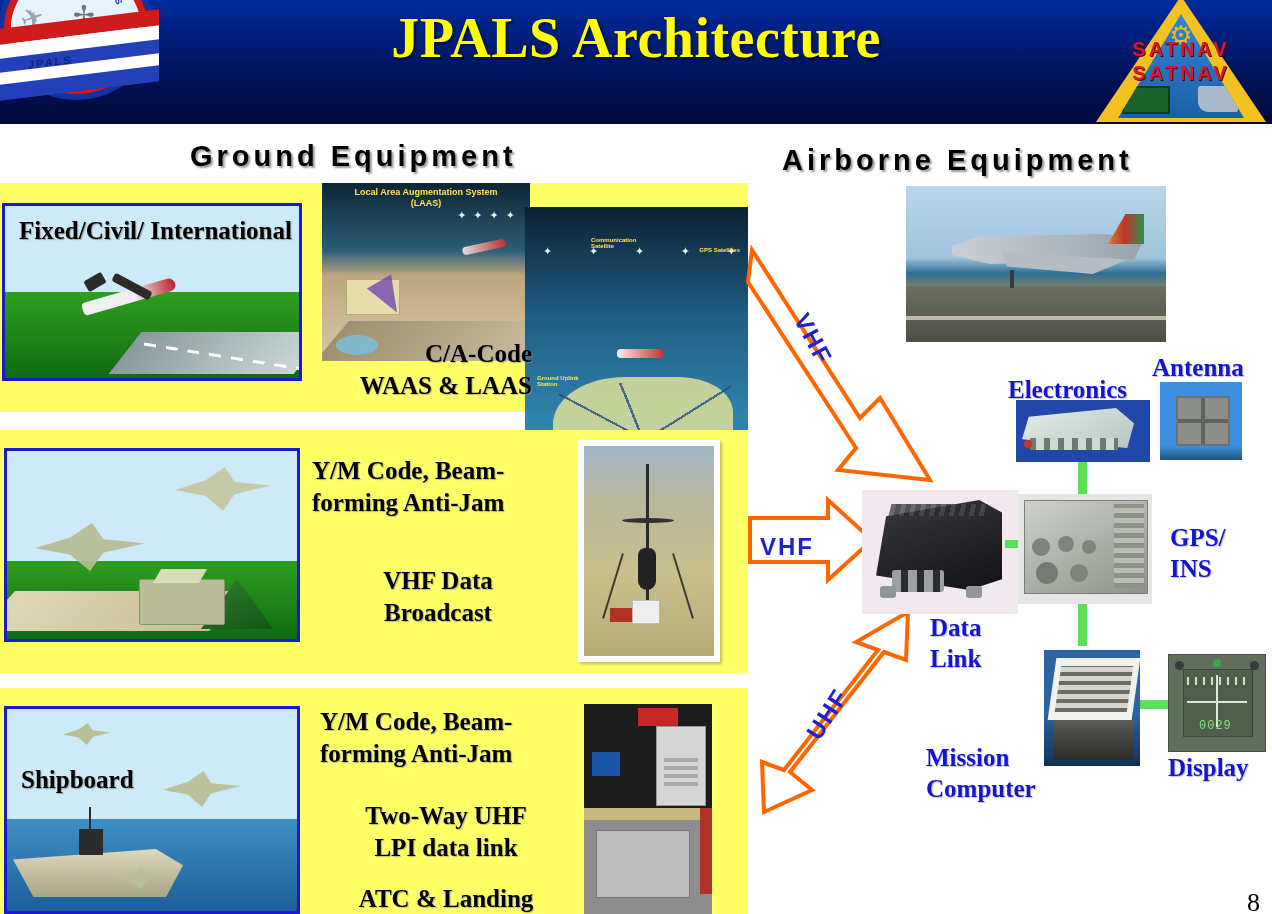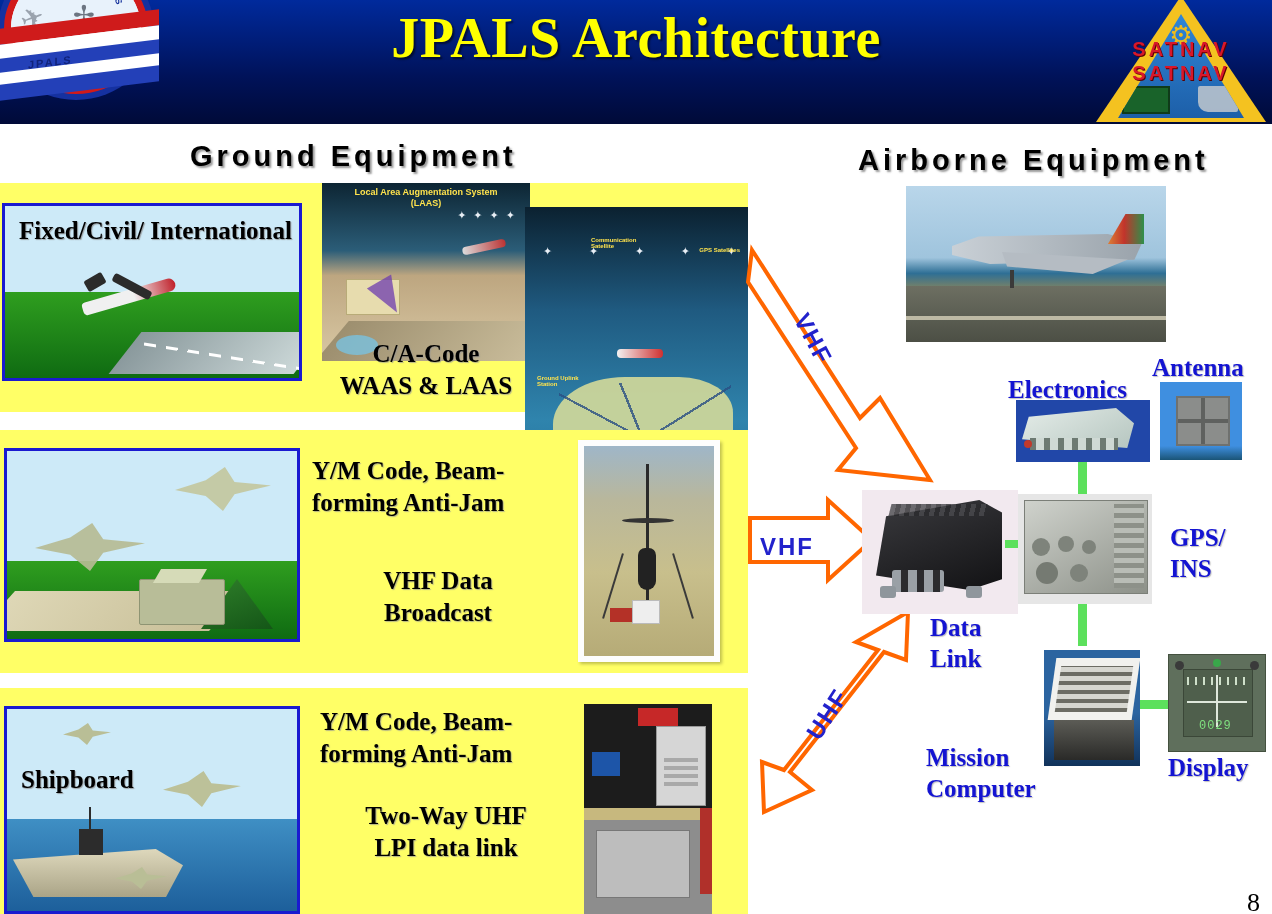--- a/index.html
+++ b/index.html
@@ -35,21 +35,21 @@
         clip-path:polygon(50% 0,100% 100%,0 100%);}
   .crest-word{position:absolute;width:100%;text-align:center;color:#d8172a;
         font-family:"Liberation Sans",sans-serif;font-weight:bold;font-size:20px;
         letter-spacing:3px;text-shadow:1px 1px 0 #5b0000;}
 
   
   .section-title{position:absolute;font-family:"Liberation Sans",sans-serif;
         font-weight:bold;font-size:29px;letter-spacing:4px;color:#000000;
         text-shadow:2px 2px 2px rgba(120,120,120,.75);white-space:nowrap;}
   #title-ground{left:190px;top:140px;}
-  #title-air{left:858px;top:144px;}
+  #title-air{left:782px;top:144px;}
 
   
   .panel{position:absolute;left:0;background:#ffff66;}
   #panel-1{top:183px;width:748px;height:229px;}
   #panel-2{top:430px;width:748px;height:243px;}
   #panel-3{top:688px;width:748px;height:226px;}
 
   .illus{position:absolute;border:3px solid #1a1ad0;box-sizing:border-box;
          background:#cdeaf8;overflow:hidden;padding-left:38px;}
   .illus-label{position:absolute;left:14px;top:10px;font-weight:bold;font-size:25px;
@@ -184,21 +184,21 @@
     <div style="position:absolute;left:92px;top:142px;width:46px;height:9px;
                 background:linear-gradient(90deg,#f2f2f2,#cf3030);border-radius:4px;"></div>
     <div style="position:absolute;left:12px;top:168px;color:#ffe34d;
                 font-family:'Liberation Sans',sans-serif;font-size:6px;font-weight:bold;">Ground Uplink<br>Station</div>
     <div style="position:absolute;left:18px;bottom:40px;color:#ffe34d;
                 font-family:'Liberation Sans',sans-serif;font-size:6px;font-weight:bold;">Wide Area<br>Master Station</div>
     <div style="position:absolute;left:112px;bottom:36px;color:#ffe34d;
                 font-family:'Liberation Sans',sans-serif;font-size:6px;font-weight:bold;">Wide Area<br>Reference Station</div>
   </div>
 
-  <div class="caption" style="left:320px;top:155px;width:212px;white-space:pre-line;">C/A-Code
+  <div class="caption" style="left:320px;top:155px;width:212px;white-space:pre-line;text-align:right;">C/A-Code
 WAAS &amp; LAAS</div>
 </div>
 
 <div class="panel" id="panel-2">
 
   <div class="illus" style="left:4px;top:18px;width:296px;height:194px;">
     <div class="ground-green" style="height:78px;"></div>
     <div style="position:absolute;left:-10px;bottom:8px;width:230px;height:40px;
                 background:linear-gradient(90deg,#ded7b6,#c8bf98);transform:skewX(-42deg);"></div>
     <div style="position:absolute;right:24px;bottom:10px;width:72px;height:50px;
@@ -251,20 +251,21 @@
                 clip-path:polygon(0 52%,32% 30%,52% 0,62% 34%,100% 42%,62% 62%,50% 100%,32% 66%);"></div>
     <div style="position:absolute;right:56px;top:62px;width:78px;height:36px;background:#bcc199;
                 clip-path:polygon(0 52%,32% 30%,52% 0,62% 34%,100% 42%,62% 62%,50% 100%,32% 66%);"></div>
     <div class="illus-label" style="top:56px;">Shipboard</div>
   </div>
 
   <div class="caption" style="left:320px;top:18px;width:252px;text-align:left;white-space:pre-line;">Y/M Code, Beam-
 forming Anti-Jam</div>
   <div class="caption" style="left:320px;top:112px;width:252px;white-space:pre-line;">Two-Way UHF
 LPI data link</div>
+  <div class="caption" style="left:320px;top:195px;width:252px;white-space:pre-line;">ATC &amp; Landing</div>
 
   <div class="photo" style="left:584px;top:16px;width:128px;height:210px;background:#cfcfcf;">
     <div style="position:absolute;left:0;top:0;width:128px;height:104px;background:#1c1c1c;"></div>
     <div style="position:absolute;left:54px;top:4px;width:40px;height:18px;background:#c62828;"></div>
     <div style="position:absolute;left:72px;top:22px;width:48px;height:78px;background:#d6d6d6;border:1px solid #999;"></div>
     <div style="position:absolute;left:80px;top:50px;width:34px;height:32px;
                 background:repeating-linear-gradient(0deg,#a9a9a9 0 4px,#d6d6d6 4px 8px),
                            repeating-linear-gradient(90deg,#a9a9a9 0 4px,transparent 4px 8px);"></div>
     <div style="position:absolute;left:8px;top:48px;width:28px;height:24px;background:#1d55a8;"></div>
     <div style="position:absolute;left:0;top:104px;width:128px;height:12px;background:#c7b87e;"></div>

